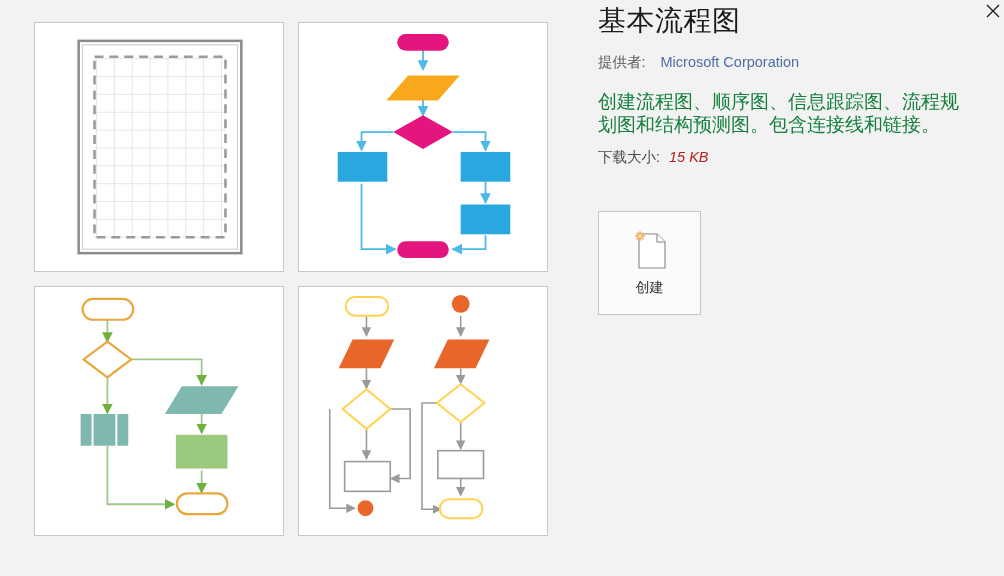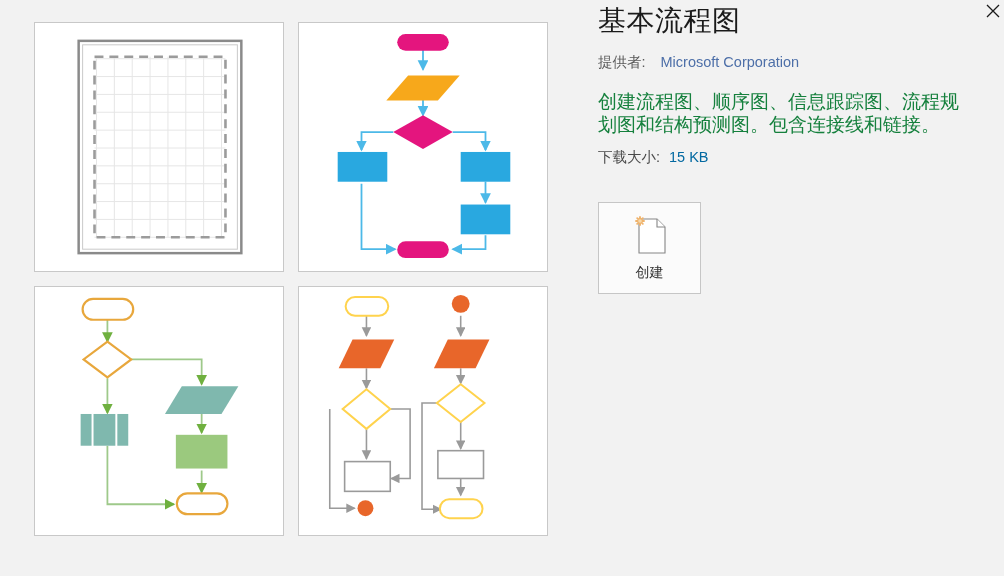--- a/index.html
+++ b/index.html
@@ -56,25 +56,25 @@
   .publisher-label { color: #5a5a5a; }
   .publisher-link { color: #4d6fa8; cursor: pointer; }
   .description {
     margin-top: 18px; font-size: 19px; line-height: 23px;
     color: #15803d; width: 378px;
   }
   .size-row {
     margin-top: 11px; font-size: 14.5px; line-height: 20px;
     display: flex; align-items: baseline; gap: 9px; color: #4a4a4a;
   }
-  .size-value { color: #0369a1; }
+  .size-value { color: #b91c1c; font-style: italic; }
 
   .create-btn {
-    margin-top: 35px;
-    width: 103px; height: 92px;
+    margin-top: 44px;
+    width: 103px; height: 104px;
     background: #fbfbfb;
     border: 1px solid #c6c6c6;
     display: flex; flex-direction: column;
     align-items: center; justify-content: center;
     cursor: pointer;
   }
   .create-icon { width: 40px; height: 42px; position: relative; }
   .create-label {
     margin-top: 7px; font-size: 14px; color: #333;
   }

